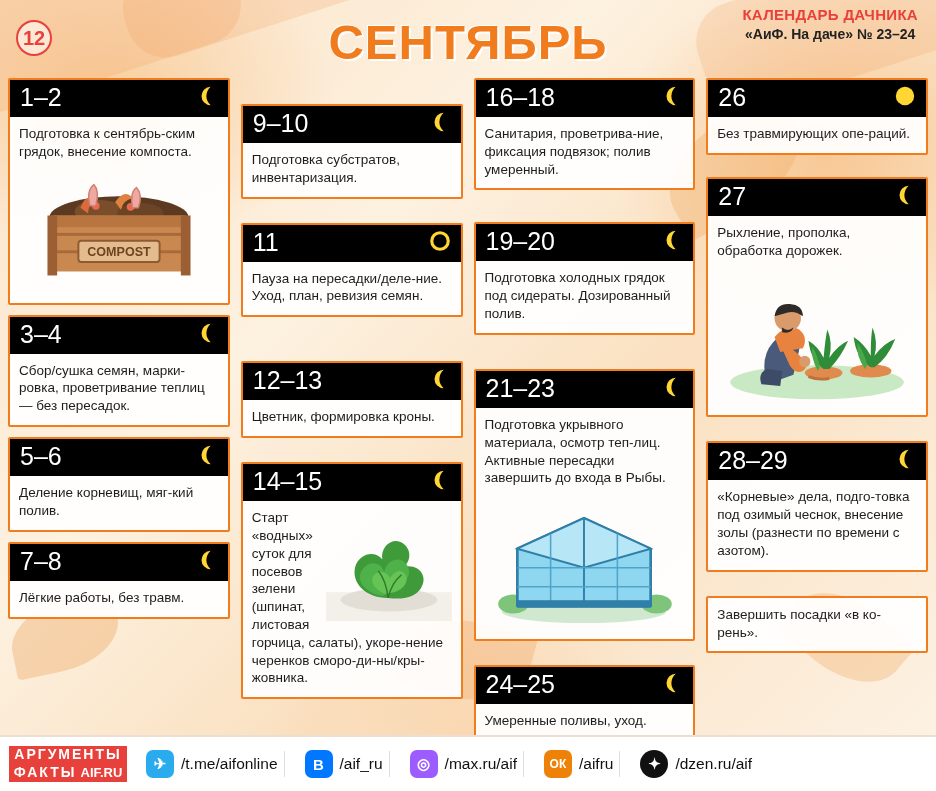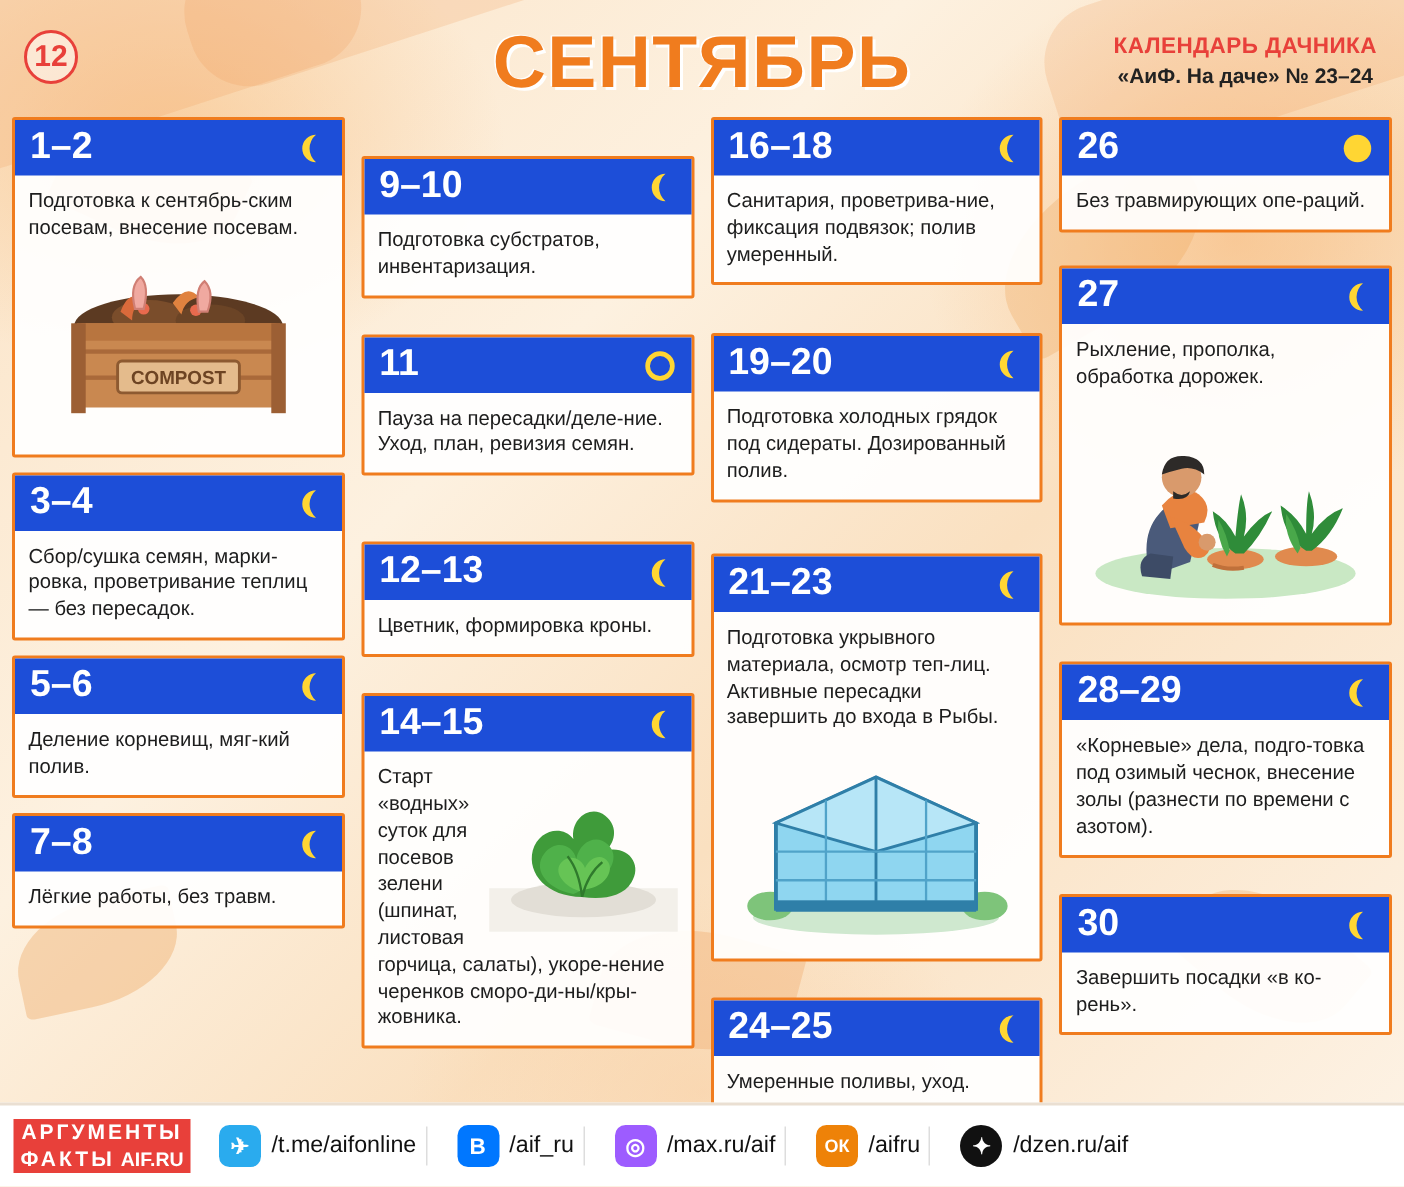--- a/index.html
+++ b/index.html
@@ -44,21 +44,21 @@
     display: flex; align-items: center; justify-content: center;
     background: rgba(255,255,255,.55);
   }
   .month-title {
     position: absolute; left: 0; right: 0; top: 14px;
     text-align: center;
     font-size: 49px; font-weight: bold; letter-spacing: 1px;
     color: #f07c1e;
     text-shadow: 2px 2px 0 #fff, -1px -1px 0 #fff;
   }
-  .brand { position: absolute; right: 18px; top: 22px; text-align: center; }
+  .brand { position: absolute; right: 18px; top: 6px; text-align: center; }
   .brand .b1 { color: #e8403a; font-weight: bold; font-size: 15px; letter-spacing: .3px; }
   .brand .b2 { color: #222; font-weight: bold; font-size: 14px; margin-top: 3px; }
 
   
   .columns {
     position: relative; z-index: 3;
     display: flex; gap: 11px;
     padding: 0 8px;
     align-items: flex-start;
   }
@@ -67,26 +67,26 @@
   .col-3 { padding-top: 0; }
   .col-4 { padding-top: 0; border-radius: 14px; }
 
   
   .entry {
     border: 2px solid #f07c1e;
     background: rgba(255,255,255,.93);
     border-radius: 2px;
   }
   .entry-head {
-    background: #1d4ed8;
+    background: #000000;
     color: #fff;
-    font-weight: bold;
+    font-weight: normal;
     font-size: 25px;
     padding: 5px 10px 7px 10px;
-    display: flex; align-items: flex-end; justify-content: space-between;
+    display: flex; align-items: flex-start; justify-content: space-between;
     line-height: 1;
   }
   .entry-body {
     padding: 8px 9px 10px 9px;
     font-size: 13.5px;
     line-height: 1.32;
     color: #1d1d1d;
   }
   .moon { width: 22px; height: 22px; flex: 0 0 auto; }
 
@@ -159,21 +159,21 @@
 
   <div class="col col-1">
 
     <div class="entry">
       <div class="entry-head">
         <span>1–2</span>
         <svg class="moon" viewBox="0 0 24 24">
             <path d="M16 2a10 10 0 1 0 0 20A13 13 0 0 1 16 2z" fill="#ffd633"></path>
           </svg>
       </div>
-      <div class="entry-body">Подготовка к сентябрь-ским посевам, внесение посевам.</div>
+      <div class="entry-body">Подготовка к сентябрь-ским грядок, внесение компоста.</div>
       <div class="compost-wrap">
         <svg class="illus" viewBox="0 0 200 120" width="196" height="116">
           <ellipse cx="100" cy="46" rx="72" ry="22" fill="#5c3a22"></ellipse>
           <ellipse cx="80" cy="40" rx="26" ry="12" fill="#7a4d2b"></ellipse>
           <ellipse cx="122" cy="42" rx="24" ry="11" fill="#6b4426"></ellipse>
           <path d="M60 36 q6-16 16-8 q-8 4-8 14z" fill="#d96a3b"></path>
           <path d="M96 30 q10-14 18-4 q-10 2-12 12z" fill="#e0823f"></path>
           <circle cx="76" cy="34" r="4" fill="#e86a4e"></circle>
           <circle cx="112" cy="35" r="4" fill="#e86a4e"></circle>
           <path d="M70 34 q-4-16 4-22 q6 6 2 22z" fill="#f0a9a0" stroke="#d07f74" stroke-width="1.5"></path>
@@ -387,26 +387,20 @@
       <div class="entry-head">
         <span>28–29</span>
         <svg class="moon" viewBox="0 0 24 24">
             <path d="M16 2a10 10 0 1 0 0 20A13 13 0 0 1 16 2z" fill="#ffd633"></path>
           </svg>
       </div>
       <div class="entry-body">«Корневые» дела, подго-товка под озимый чеснок, внесение золы (разнести по времени с азотом).</div>
     </div>
 
     <div class="entry" style="margin-top:14px;">
-      <div class="entry-head">
-        <span>30</span>
-        <svg class="moon" viewBox="0 0 24 24">
-            <path d="M16 2a10 10 0 1 0 0 20A13 13 0 0 1 16 2z" fill="#ffd633"></path>
-          </svg>
-      </div>
       <div class="entry-body">Завершить посадки «в ко-рень».</div>
     </div>
   </div>
 
 </div>
 
 <div class="footer">
   <div class="aif-logo">
     <div class="l1">АРГУМЕНТЫ</div>
     <div class="l2">

